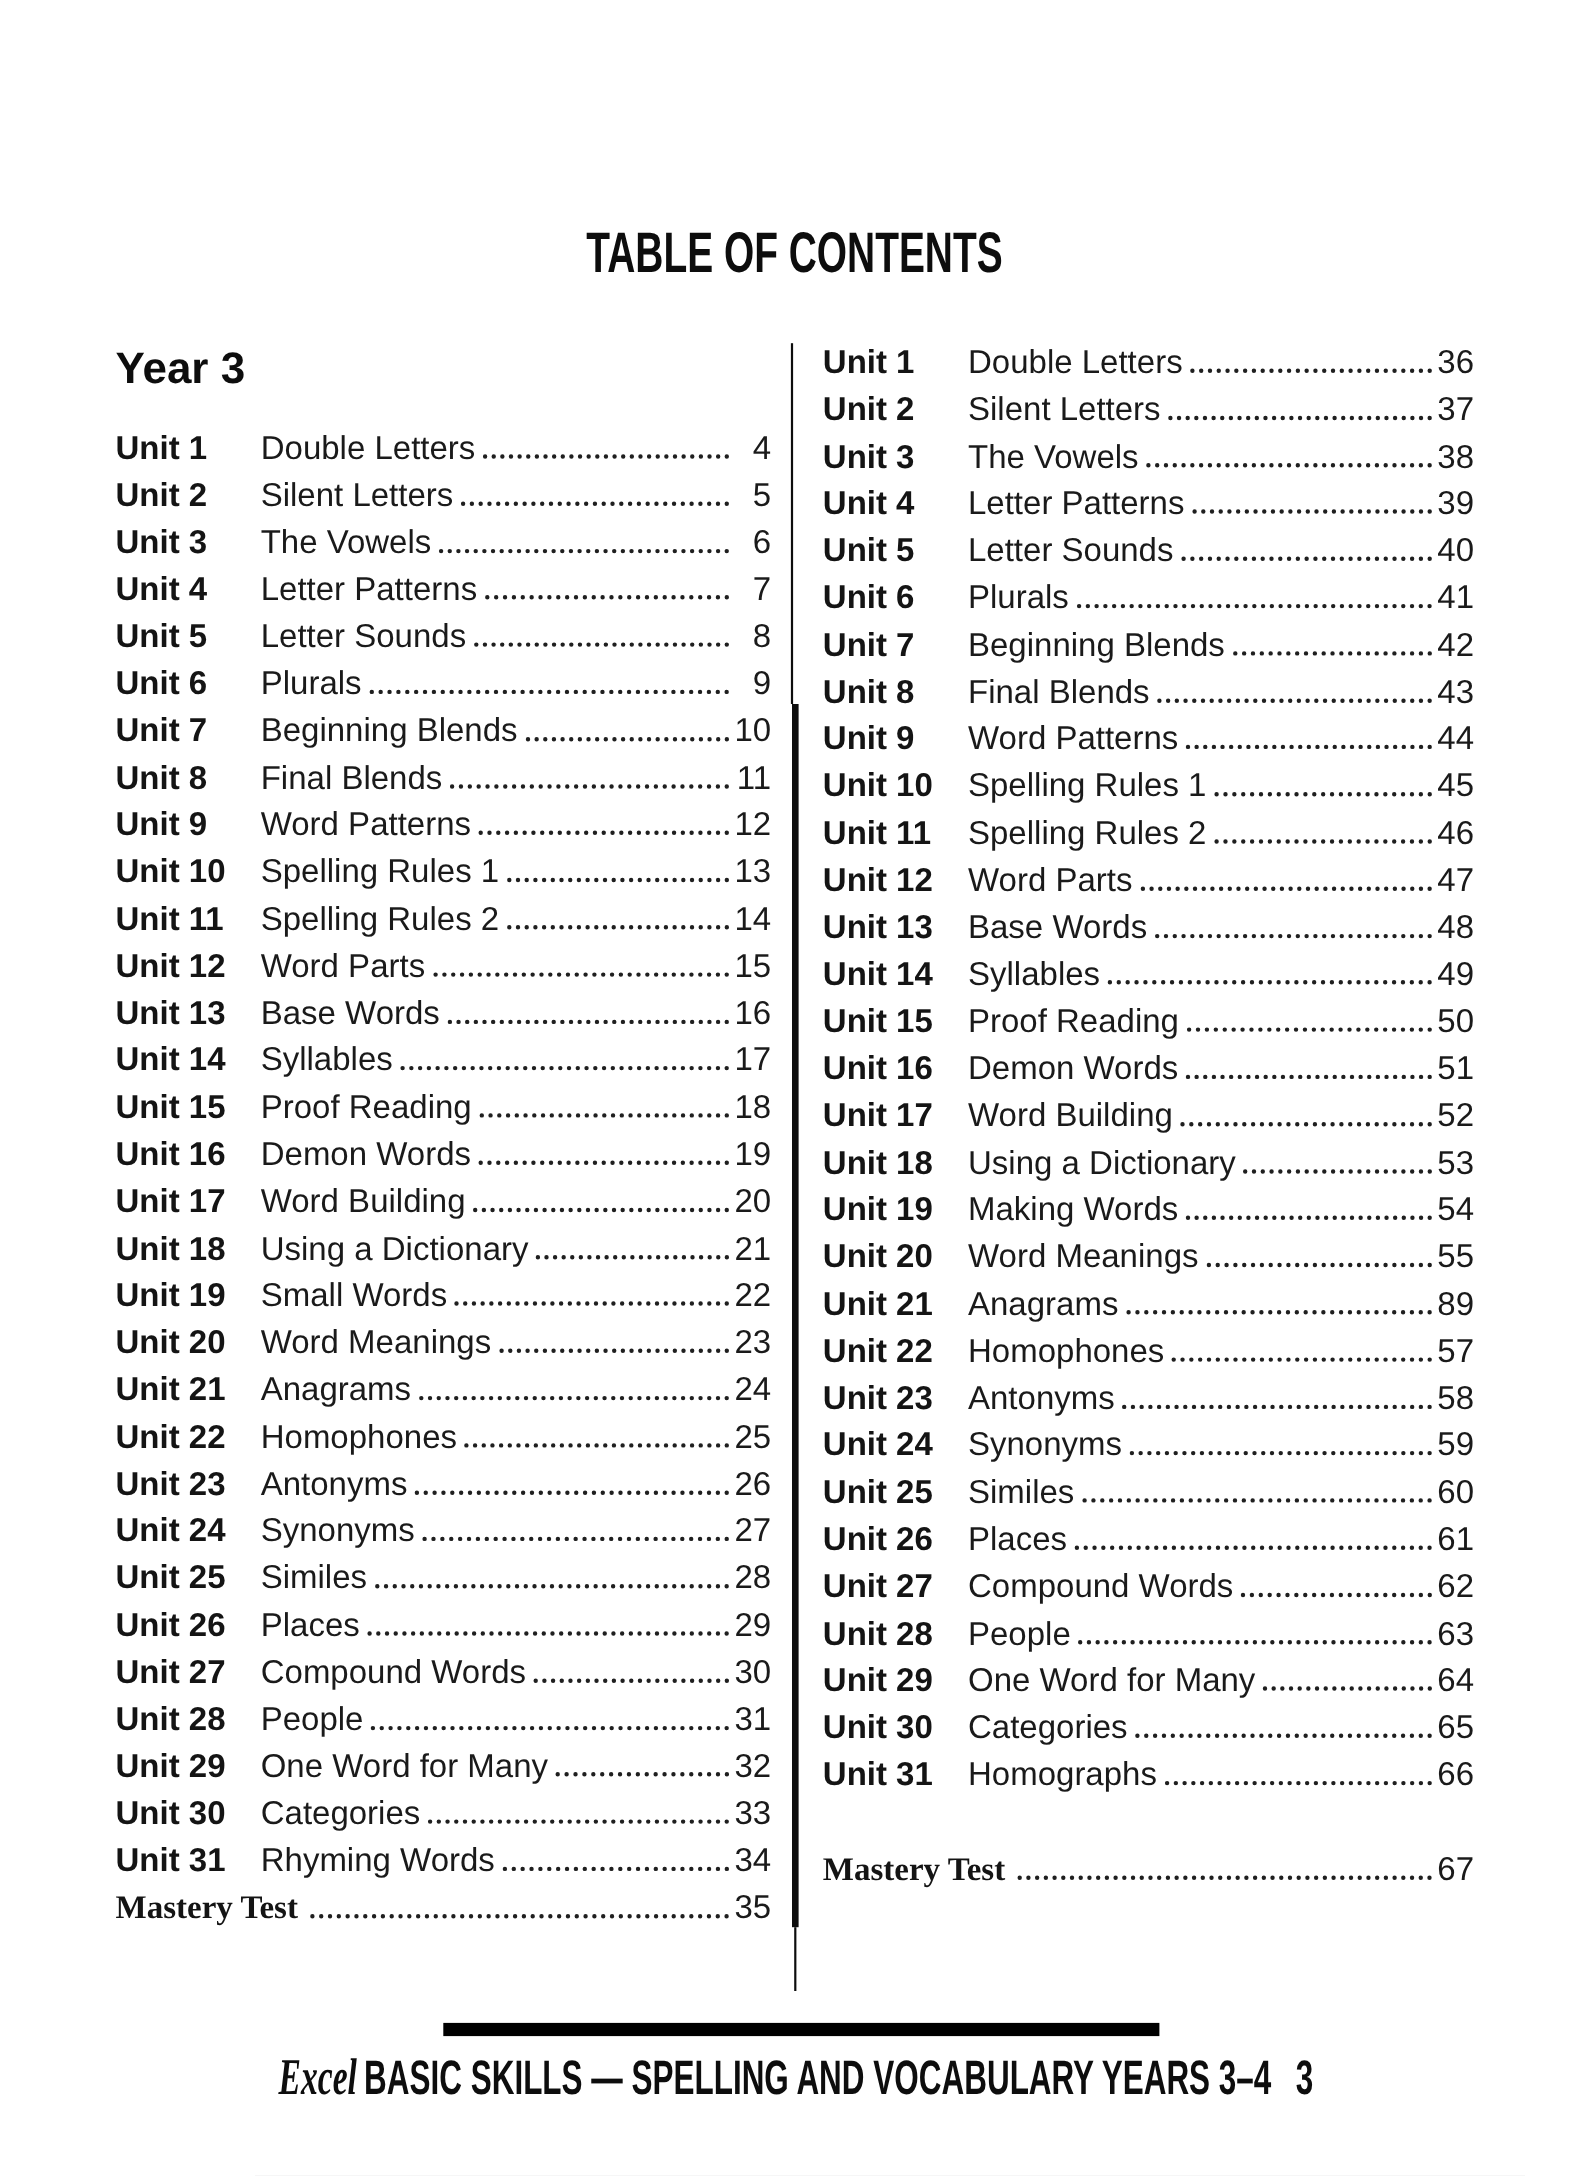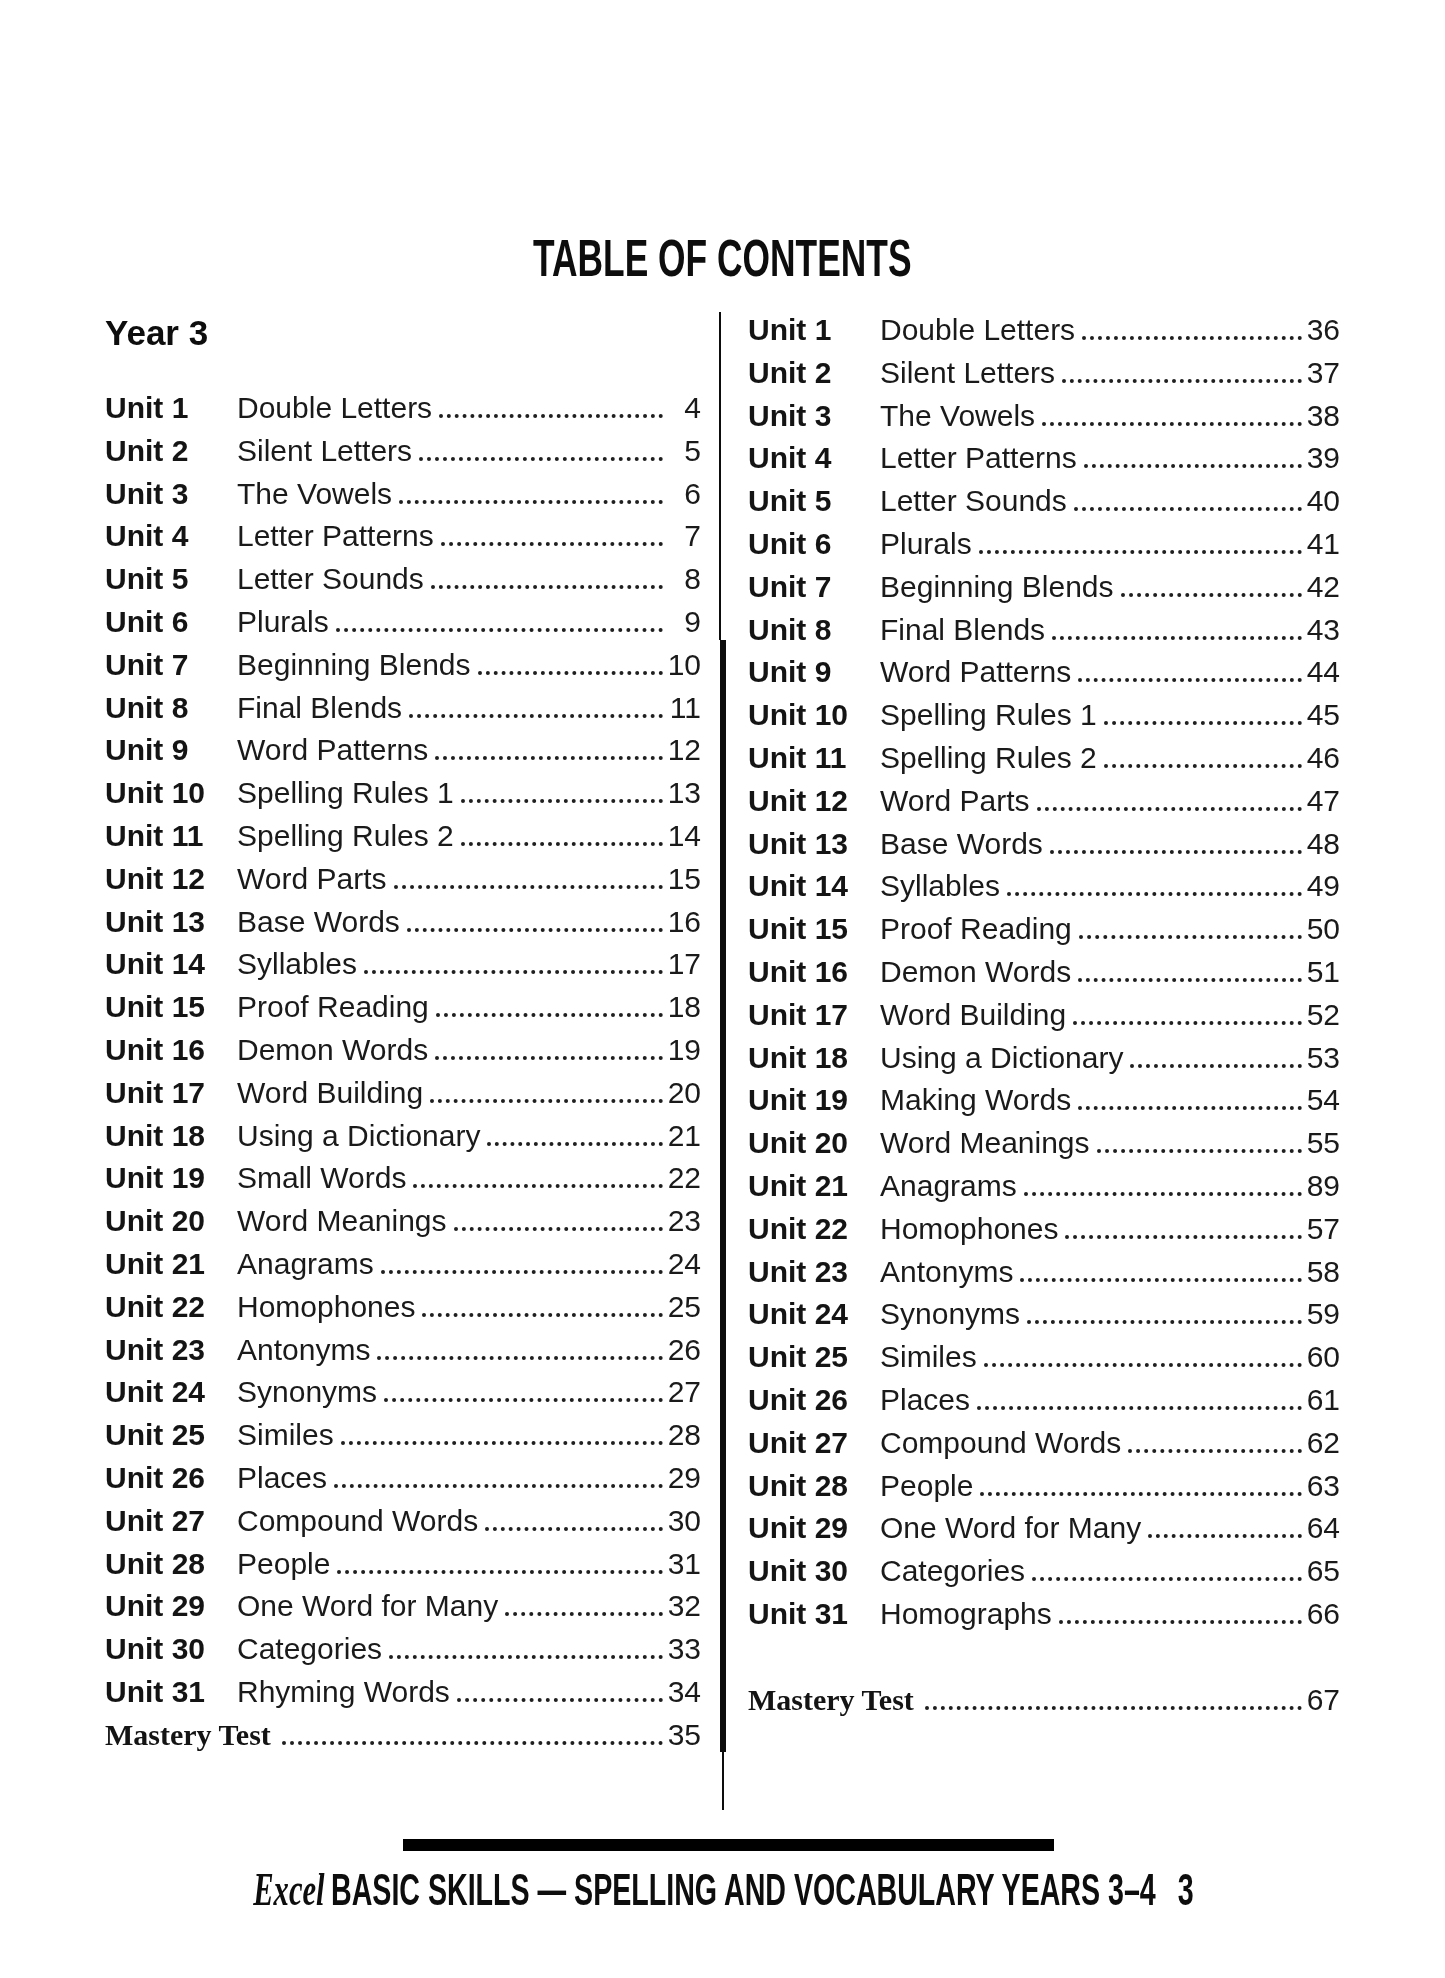--- a/index.html
+++ b/index.html
@@ -4,31 +4,31 @@
 <style>
   html,body{margin:0;padding:0;background:#e8e8e8;}
   .page{
     position:relative;
     width:1445px;height:1978px;
     background:#ffffff;
     font-family:"Liberation Sans",sans-serif;
     color:#111;
     overflow:hidden;
   }
-  .page-title-wrap{position:absolute;top:200px;left:0;width:100%;text-align:center;margin-top:28px;}
+  .page-title-wrap{position:absolute;top:200px;left:0;width:100%;text-align:center;}
   .page-title{
     display:inline-block;
     font-size:52px;font-weight:bold;letter-spacing:0px;
     transform:scaleX(0.68);transform-origin:center;
     white-space:nowrap;color:#0d0d0d;
   }
   .col{position:absolute;top:313px;}
   .col-left{left:105px;width:596px;}
   .col-right{left:748px;width:592px;}
-  .year-heading{font-size:35px;font-weight:bold;color:#0d0d0d;height:40px;margin-bottom:38px;}
+  .year-heading{font-size:40px;font-weight:bold;color:#0d0d0d;height:40px;margin-bottom:38px;}
   .rows{display:block;}
   .row{
     display:flex;align-items:baseline;
     height:42.8px;font-size:30px;white-space:nowrap;
   }
   .label{flex:0 0 132px;font-weight:bold;color:#141414;}
   .title{color:#1a1a1a;}
   .dots{
     flex:1 1 auto;min-width:12px;
     border-bottom:4px dotted #1f1f1f;

